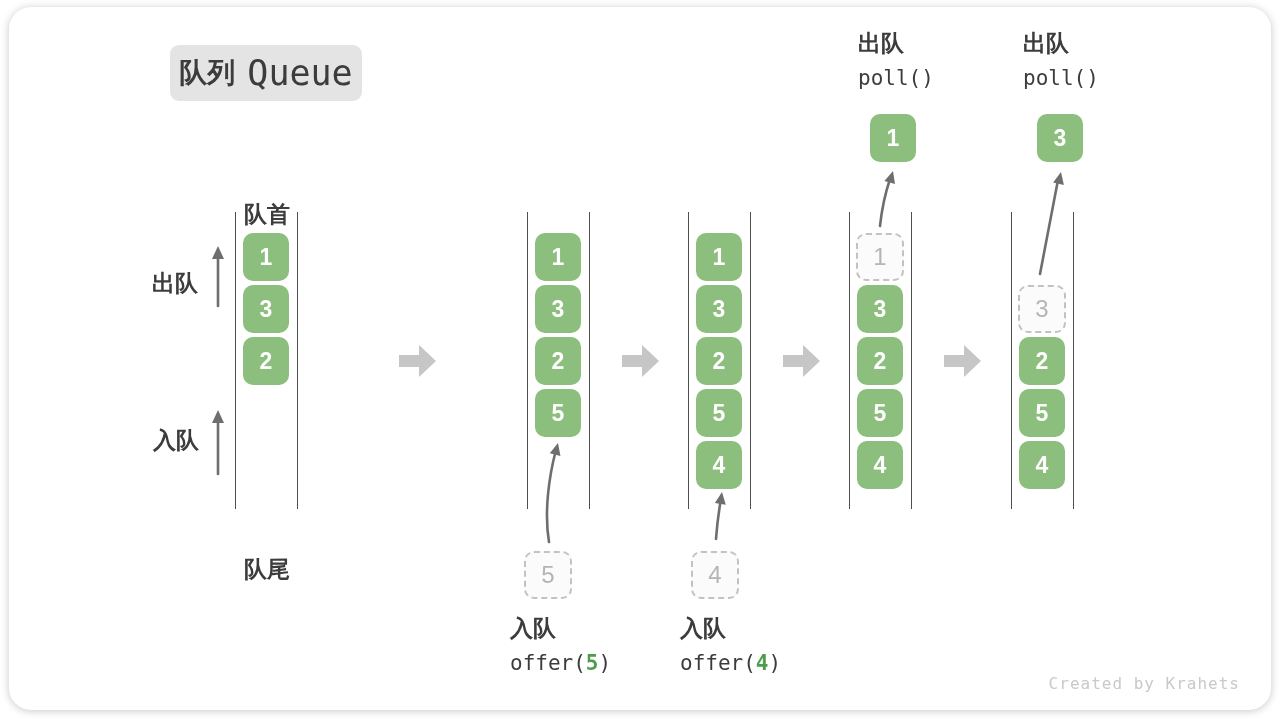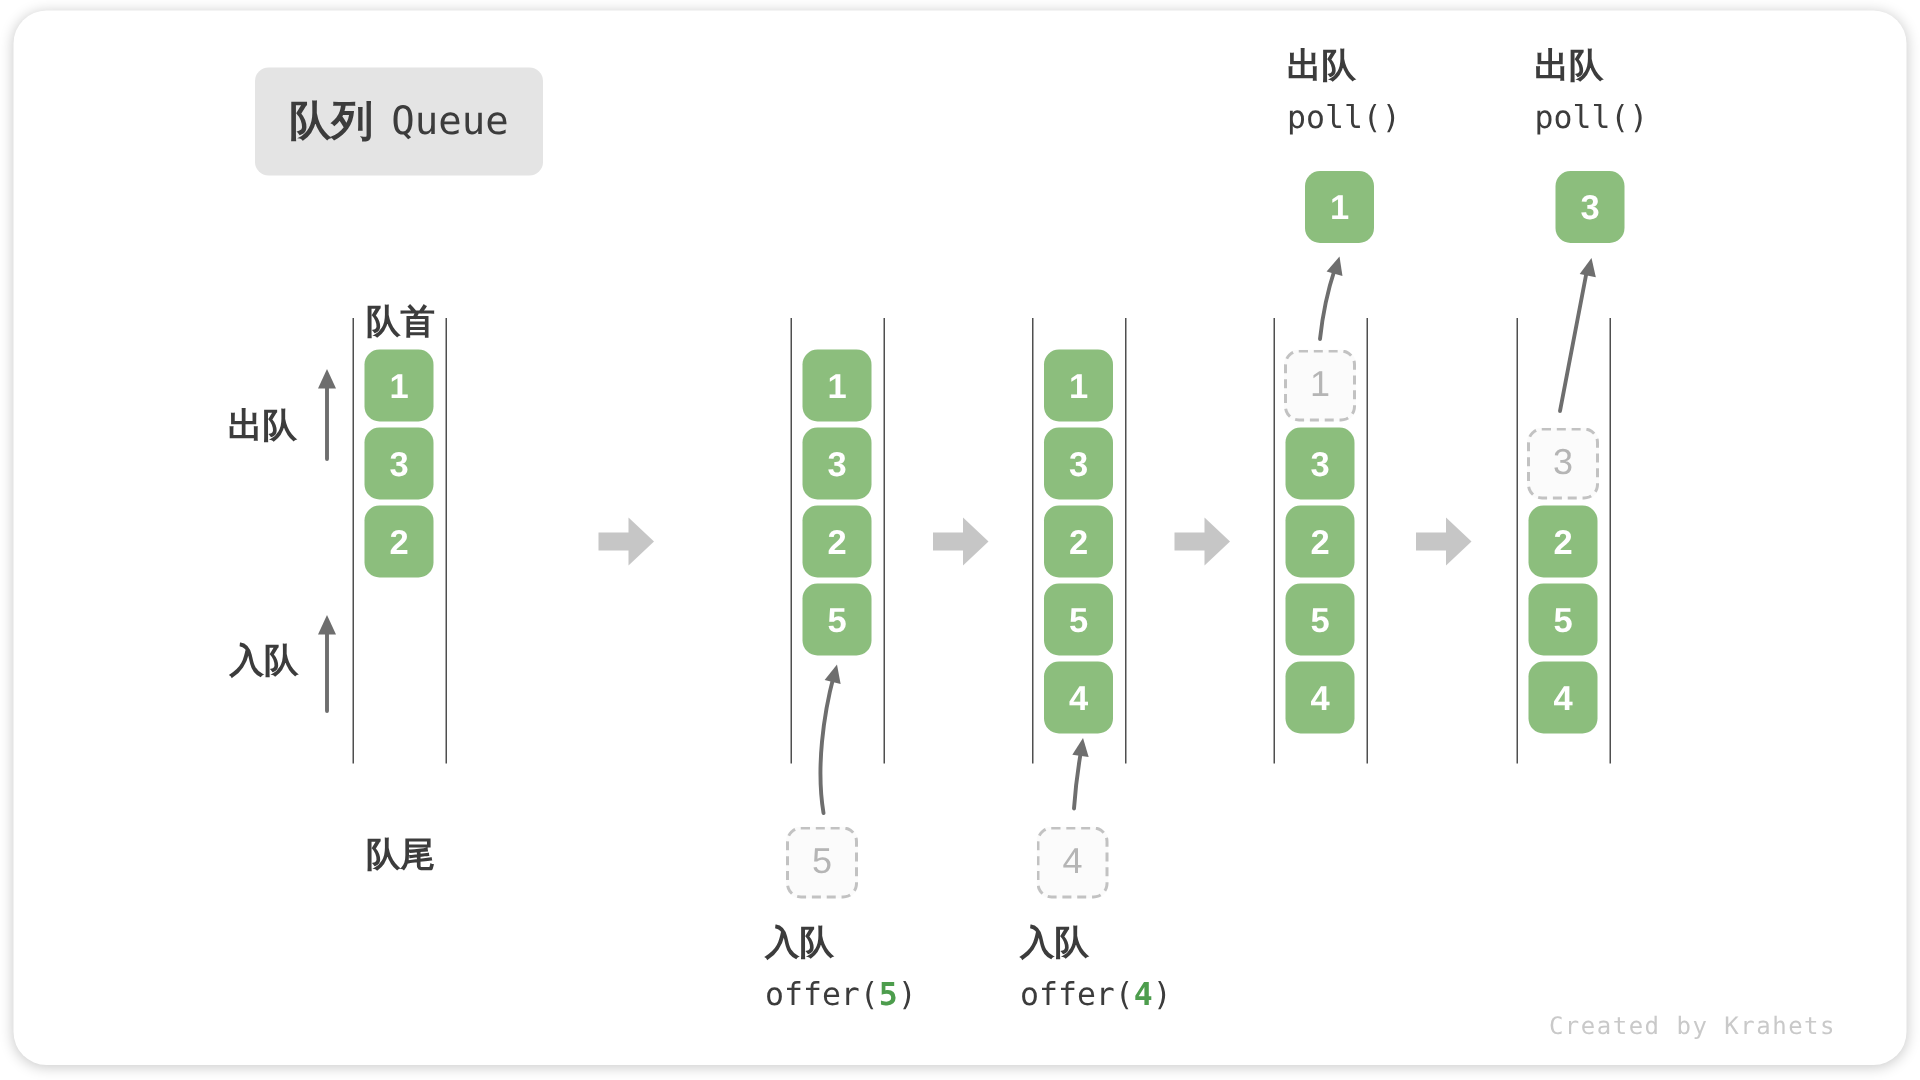--- a/index.html
+++ b/index.html
@@ -18,36 +18,36 @@
   .card {
     position: absolute;
     left: 9px; top: 7px; right: 9px; bottom: 10px;
     background: #ffffff;
     border-radius: 22px;
     box-shadow: 0 1px 9px rgba(0,0,0,0.22);
   }
   .badge {
     position: absolute;
     left: 170px; top: 45px;
-    width: 192px; height: 72px;
+    width: 192px; height: 56px;
     background: var(--badge-bg, #e4e4e4);
     border-radius: 9px;
     display: flex;
     align-items: center;
     justify-content: center;
     gap: 12px;
   }
   .badge-zh {
     font-size: 28px;
     font-weight: bold;
     color: var(--text, #3c3c3c);
   }
   .badge-en {
     font-family: "DejaVu Sans Mono", "Liberation Mono", monospace;
-    font-size: 26px;
+    font-size: 35px;
     color: var(--text, #3c3c3c);
   }
   .lbl {
     position: absolute;
     color: var(--text, #3c3c3c);
     font-weight: bold;
     font-size: 23px;
     white-space: nowrap;
   }
   .lbl.center { width: 68px; text-align: center; }
@@ -113,21 +113,21 @@
   .thin-arrow {
     fill: none;
     stroke: var(--arrow-dark, #6e6e6e);
     stroke-width: 2.6;
     stroke-linecap: round;
   }
   .arrow-head { fill: var(--arrow-dark, #6e6e6e); }
   .block-arrow { fill: var(--arrow, #c6c6c6); }
   .watermark {
     position: absolute;
-    right: 56px; top: 674px;
+    right: 40px; top: 674px;
     font-family: "DejaVu Sans Mono", "Liberation Mono", monospace;
     font-size: 16px;
     letter-spacing: 1px;
     color: var(--watermark, #c9c9c9);
   }
 </style>
 </head>
 <body>
 
 <div class="canvas">

